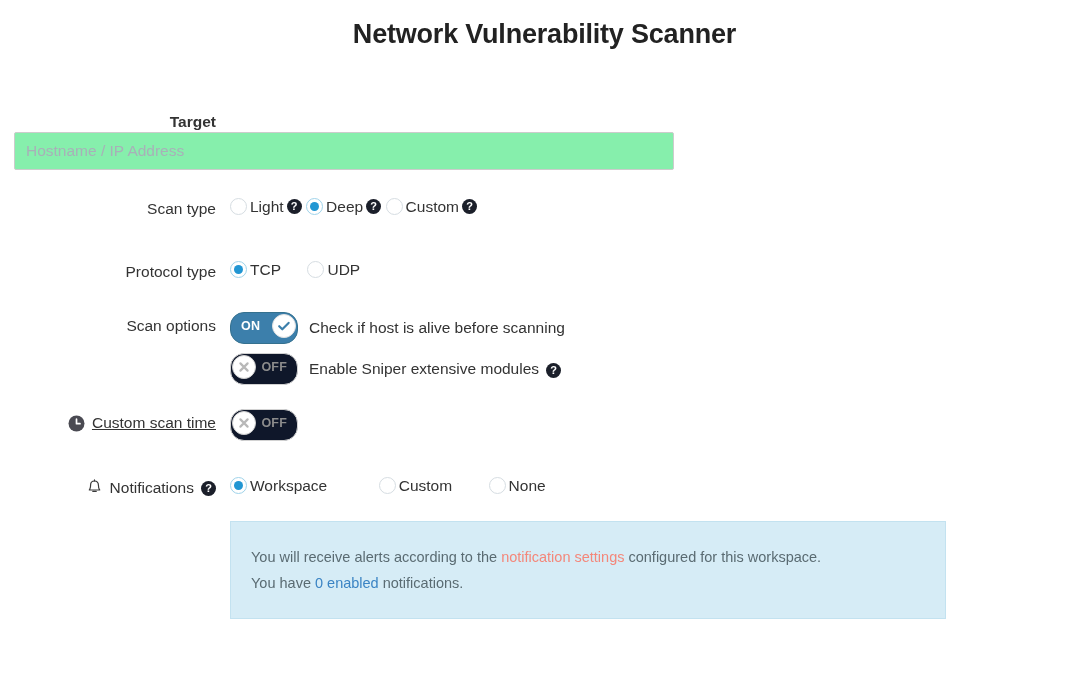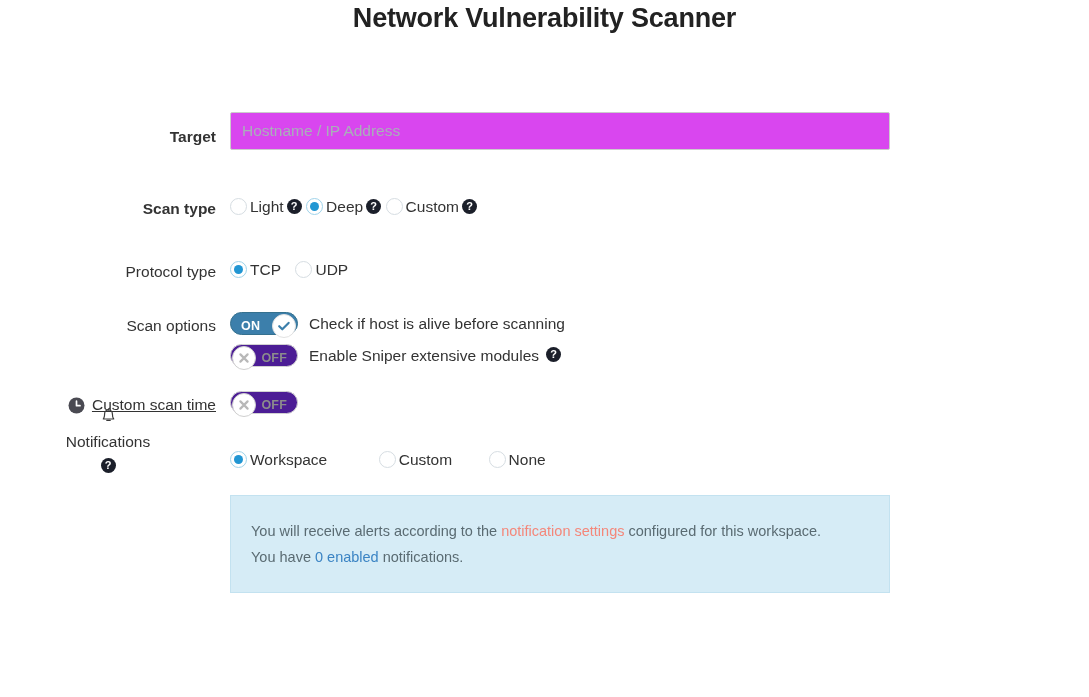--- a/index.html
+++ b/index.html
@@ -17,21 +17,21 @@
   }
 
   
   .page-title {
     text-align: center;
     font-size: 27px;
     font-weight: bold;
     color: #222222;
     letter-spacing: -0.2px;
     margin: 0;
-    padding-top: 0;
+    padding-top: 16px;
     height: 36px;
     line-height: 36px;
   }
 
   
   .form {
     position: absolute;
     left: 0;
     top: 112px;
     width: 1089px;
@@ -54,29 +54,29 @@
     gap: 7px;
   }
   .lbl-col.bold { font-weight: bold; }
   .ctrl-col {
     padding-left: 14px;
     box-sizing: border-box;
     flex: 1;
   }
 
   
-  .row-target { height: 58px; }
+  .row-target { height: 58px; flex-direction: column; }
   .row-target .lbl-col { height: 50px; }
   .target-input {
     width: 660px;
     height: 38px;
     box-sizing: border-box;
     border: 1px solid #cccccc;
     border-radius: 2px;
-    background: #d946ef;
+    background: #86efac;
     font-family: "Liberation Sans", sans-serif;
     font-size: 15.5px;
     color: #333333;
     padding: 16px 11px;
     outline: none;
   }
   .target-input::placeholder { color: #a8b0b8; }
 
   
   .radio {
@@ -125,33 +125,33 @@
     line-height: 15px;
     text-align: center;
     display: inline-block;
     flex: 0 0 auto;
     font-family: "Liberation Sans", sans-serif;
   }
 
   
   .toggle {
     width: 68px;
-    height: 23px;
+    height: 32px;
     border-radius: 14px;
     box-sizing: border-box;
     position: relative;
     display: inline-block;
     flex: 0 0 auto;
   }
   .toggle.on {
     background: #3c7fab;
     border: 1px solid #35718f;
   }
   .toggle.off {
-    background: #4c1d95;
+    background: #0f172a;
     border: 1px solid #d2d2d2;
   }
   .toggle .txt {
     position: absolute;
     top: 0;
     height: 26px;
     line-height: 26px;
     font-size: 12.5px;
     font-weight: bold;
     letter-spacing: 0.2px;
@@ -180,29 +180,29 @@
 
   .opt-line {
     display: flex;
     align-items: center;
     gap: 11px;
     margin-bottom: 9px;
     font-size: 15.5px;
     color: #333333;
   }
   .opt-line:last-child { margin-bottom: 0; }
-  .opt-text { display: inline-flex; align-items: flex-start; gap: 7px; }
+  .opt-text { display: inline-flex; align-items: flex-end; gap: 7px; }
 
   
   .clock-icon { display: inline-block; width: 17px; height: 17px; flex: 0 0 auto; }
   .bell-icon  { display: inline-block; width: 17px; height: 18px; flex: 0 0 auto; }
 
   
   .info-box {
-    width: 660px;
+    width: 716px;
     box-sizing: border-box;
     background: #d6ecf6;
     border: 1px solid #c3e2f0;
     padding: 22px 20px 22px 20px;
     font-size: 14.5px;
     color: #5a6b72;
     line-height: 26px;
   }
   .info-box a { text-decoration: none; }
   .link-red { color: #f4877a; }
@@ -221,21 +221,21 @@
   <div class="row row-target">
     <div class="lbl-col bold">Target</div>
     <div class="ctrl-col">
       <input class="target-input" type="text" placeholder="Hostname / IP Address" style="">
     </div>
   </div>
 
   <div class="spacer-md"></div>
 
   <div class="row">
-    <div class="lbl-col" style="height:22px;font-weight:bold;">Scan type</div>
+    <div class="lbl-col" style="height:22px;">Scan type</div>
     <div class="ctrl-col radio-stack">
 
       <div class="radio-item">
         <span class="radio"></span>
         <span>Light</span>
         <span class="help-icon">?</span>
       </div>
 
       <div class="radio-item">
         <span class="radio on"></span>
@@ -250,21 +250,21 @@
       </div>
 
     </div>
   </div>
 
   <div class="spacer-md" style="height:32px;"></div>
 
   <div class="row">
     <div class="lbl-col" style="height:22px;">Protocol type</div>
     <div class="ctrl-col">
-      <span class="radio-item" style="margin-right:10px;align-items:center;">
+      <span class="radio-item" style="margin-right:22px;align-items:center;">
         <span class="radio on"></span>
         <span>TCP</span>
       </span>
       <span class="radio-item">
         <span class="radio"></span>
         <span>UDP</span>
       </span>
     </div>
   </div>
 
@@ -326,21 +326,21 @@
               <path d="M4.4 4.4 L11.6 11.6 M11.6 4.4 L4.4 11.6" stroke="#b8b8b8" stroke-width="2.2" fill="none" stroke-linecap="round"></path>
             </svg>
         </span>
       </span>
     </div>
   </div>
 
   <div class="spacer-md" style="height:32px;"></div>
 
   <div class="row">
-    <div class="lbl-col" style="height:22px;flex-direction:column;">
+    <div class="lbl-col" style="height:22px;">
       <span class="bell-icon">
         <svg width="17" height="18" viewBox="0 0 17 18" aria-hidden="true">
           <path d="M8.5 2.0 C6.0 2.0 4.6 3.7 4.6 6.0 C4.6 9.4 3.3 11.0 3.3 11.0 H13.7 C13.7 11.0 12.4 9.4 12.4 6.0 C12.4 3.7 11.0 2.0 8.5 2.0 Z" stroke="#3a3a3a" stroke-width="1.2" fill="none" stroke-linejoin="round"></path>
           <path d="M8.5 0.9 V2.0" stroke="#3a3a3a" stroke-width="1.2" stroke-linecap="round"></path>
           <path d="M6.9 12.4 H10.1" stroke="#3a3a3a" stroke-width="1.4" stroke-linecap="round"></path>
         </svg>
       </span>
       <span>Notifications</span>
       <span class="help-icon">?</span>
     </div>

